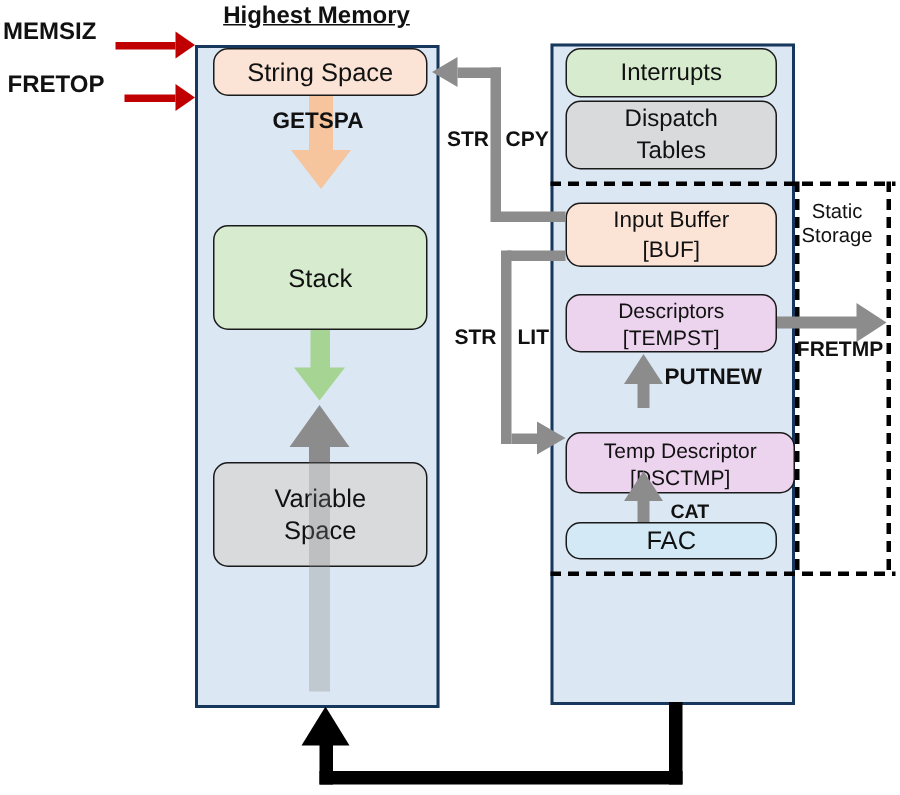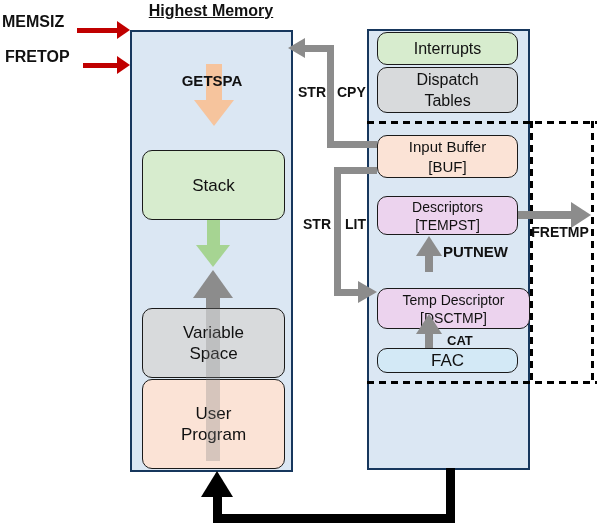--- a/index.html
+++ b/index.html
@@ -63,30 +63,29 @@
   <div class="group">
     <div class="segred" style="left:77px;top:28px;width:40px;height:5px;"></div>
     <div class="tri" style="left:117px;top:21px;border-top:9.5px solid transparent;border-bottom:9.5px solid transparent;border-left:13px solid var(--pointer-red,#c00000);"></div>
   </div>
   <div class="ptr" style="left:5px;top:48px;">FRETOP</div>
   <div class="group">
     <div class="segred" style="left:83px;top:63px;width:34px;height:5px;"></div>
     <div class="tri" style="left:117px;top:56px;border-top:9.5px solid transparent;border-bottom:9.5px solid transparent;border-left:13px solid var(--pointer-red,#c00000);"></div>
   </div>
 
+  <div class="box peach f17" style="left:142px;top:32px;width:143px;height:32px;">
+    <span>String Space</span>
+  </div>
   <div class="box greenbx f17" style="left:142px;top:150px;width:143px;height:70px;">
     <span>Stack</span>
   </div>
   <div class="box graybx f17" style="left:142px;top:308px;width:143px;height:70px;">
     <span>Variable</span>
     <span>Space</span>
-  </div>
-  <div class="box peach f17" style="left:142px;top:379px;width:143px;height:90px;">
-    <span>User</span>
-    <span>Program</span>
   </div>
 
   <div class="group">
     <div class="abs" style="left:206px;top:64px;width:16px;height:37px;background:var(--arrow-orange,#f6c49d);"></div>
     <div class="tri" style="left:194px;top:100px;border-left:20px solid transparent;border-right:20px solid transparent;border-top:26px solid var(--arrow-orange,#f6c49d);"></div>
   </div>
   <div class="routine" style="left:176px;top:72px;width:72px;text-align:center;font-size:15px;">GETSPA</div>
 
   <div class="group">
     <div class="abs" style="left:207px;top:220px;width:13px;height:26px;background:var(--arrow-green,#a6d492);"></div>
@@ -116,20 +115,24 @@
   </div>
   <div class="box purplebx f14" style="left:377px;top:288px;width:153px;height:41px;">
     <span>Temp Descriptor</span>
     <span>[DSCTMP]</span>
   </div>
   <div class="box cyanbx f17" style="left:377px;top:348px;width:141px;height:25px;">
     <span>FAC</span>
   </div>
 
 
+  <div class="abs" style="left:529px;top:133px;width:58px;text-align:center;font-size:13.5px;line-height:16px;">
+    <div>Static</div>
+    <div>Storage</div>
+  </div>
 
   <div class="group">
     <div class="seg" style="left:331px;top:141px;width:46px;height:7px;"></div>
     <div class="seg" style="left:327px;top:45px;width:7px;height:103px;"></div>
     <div class="seg" style="left:305px;top:45px;width:29px;height:7px;"></div>
     <div class="tri" style="left:288px;top:38px;border-top:10.5px solid transparent;border-bottom:10.5px solid transparent;border-right:17px solid var(--arrow-gray,#8c8c8c);"></div>
   </div>
   <div class="routine" style="left:292px;top:84px;width:34px;text-align:right;">STR</div>
   <div class="routine" style="left:337px;top:84px;width:40px;">CPY</div>
 

